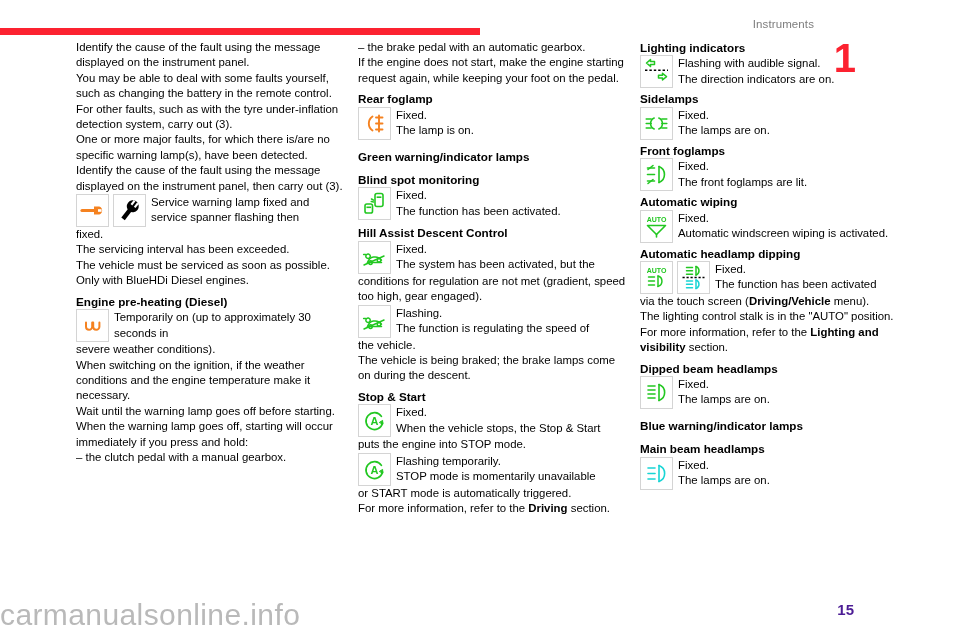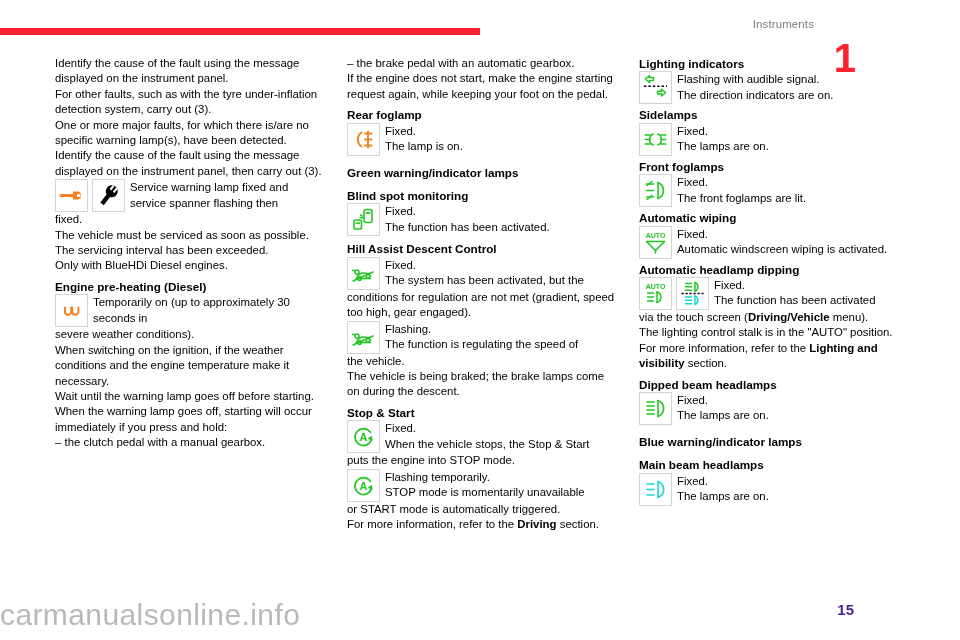--- a/index.html
+++ b/index.html
@@ -25,24 +25,25 @@
     white-space:nowrap;
   }
   .chapter-num{
     position:absolute;right:20px;top:38px;
     font-size:40px;line-height:40px;font-weight:bold;
     color:#fc2230;font-family:"Liberation Sans",sans-serif;
   }
 
   
   .cols{
-    position:absolute;left:55px;top:56px;
+    position:absolute;left:55px;top:40px;
     width:855px;
     display:flex;
-    gap:22px;
+    gap:12px;
+    justify-content:flex-end;
   }
   .col{width:270px;}
 
   p{margin:0;font-size:11.4px;line-height:15.4px;}
   .h-sub{
     font-size:11.7px;line-height:15.4px;font-weight:bold;
     margin:0;padding-top:5px;
   }
   .h-sub.tight{padding-top:3px;}
   .h-section{
@@ -87,20 +88,21 @@
 
   <div class="red-bar"></div>
   <div class="header-title">Instruments</div>
   <div class="chapter-num">1</div>
 
   <div class="cols">
 
     <div class="col">
 
       <p>Identify the cause of the fault using the message displayed on the instrument panel.</p>
+      <p>You may be able to deal with some faults yourself, such as changing the battery in the remote control.</p>
       <p>For other faults, such as with the tyre under-inflation detection system, carry out (3).</p>
 
 
       <p>One or more major faults, for which there is/are no specific warning lamp(s), have been detected.</p>
       <p>Identify the cause of the fault using the message displayed on the instrument panel, then carry out (3).</p>
 
       <div class="irow">
         <div class="icons">
           <div class="ibox">
             <svg width="27" height="27" viewBox="0 0 27 27">
@@ -119,22 +121,22 @@
                 <path d="M10.4 2.6 h2.1 v5.2 h-2.1 z" fill="#fff"></path>
                 <path d="M14.6 2.6 h2.1 v5.2 h-2.1 z" fill="#fff"></path>
               </g>
             </svg>
           </div>
         </div>
         <div class="itext">Service warning lamp fixed and service spanner flashing then</div>
       </div>
 
       <p>fixed.</p>
+      <p>The servicing interval has been exceeded.</p>
       <p>The vehicle must be serviced as soon as possible.</p>
-      <p>The servicing interval has been exceeded.</p>
       <p>Only with BlueHDi Diesel engines.</p>
 
       <p class="h-sub">Engine pre-heating (Diesel)</p>
 
       <div class="irow">
         <div class="icons">
           <div class="ibox">
             <svg width="27" height="27" viewBox="0 0 27 27">
               <g fill="none" stroke="#f58220" stroke-width="2" stroke-linecap="round">
                 <path d="M7 10.5 v4.2 a3.1 3.1 0 0 0 6.2 0 v-4.2"></path>

